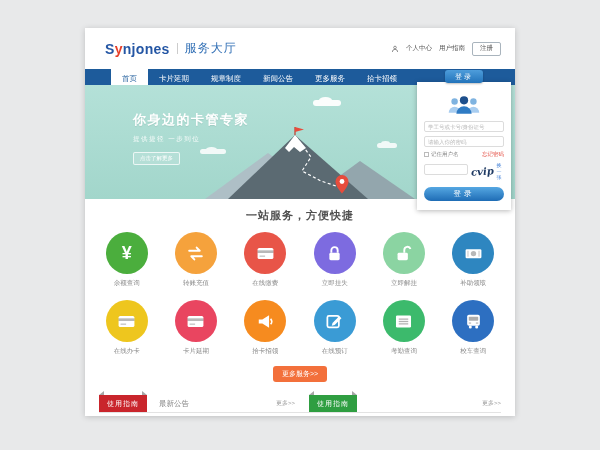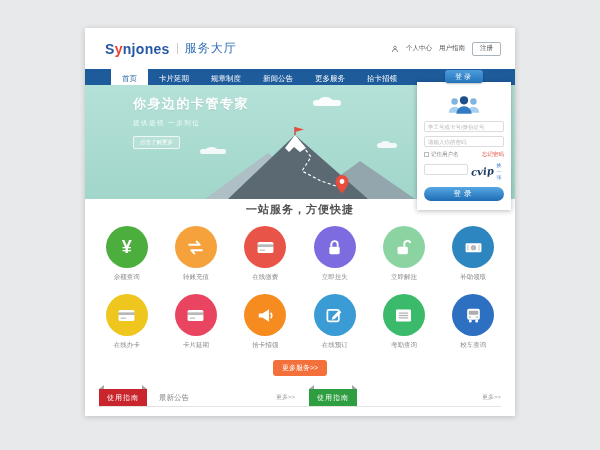--- a/index.html
+++ b/index.html
@@ -20,21 +20,21 @@
   .person-ic { width:8px; height:8px; }
   .reg-btn { border:1px solid #a9b4bd; background:#fff; font-size:6.5px; color:#555; padding:1.5px 7px; border-radius:2px; cursor:pointer; }
 
   
   .nav { height:16px; background:#1d5b9b; display:flex; padding-left:26px; }
   .nav a { color:#fff; font-size:7.5px; line-height:20px; padding:0 11px; text-decoration:none; cursor:pointer; }
   .nav a.active { background:#fff; color:#1d5b9b; }
 
   
   .hero { position:relative; height:114px; background:linear-gradient(#b4e1d8,#a2d6cb); overflow:hidden; }
-  .hero-copy { position:absolute; left:48px; top:10px; color:#fff; z-index:3; }
+  .hero-copy { position:absolute; left:48px; top:26px; color:#fff; z-index:3; }
   .hero-title { font-size:13px; font-weight:bold; letter-spacing:1.5px; text-shadow:0 1px 1px rgba(0,0,0,.08); }
   .hero-sub { margin-top:6px; font-size:6.5px; letter-spacing:1.5px; opacity:.92; }
   .hero-cta { margin-top:8px; display:inline-block; font-size:5.5px; padding:2px 6px; border:1px solid rgba(255,255,255,.75);
               background:rgba(255,255,255,.15); border-radius:2px; color:#fff; cursor:pointer; }
   .mountain { position:absolute; left:105px; bottom:0; width:235px; height:74px; z-index:1; }
   .cloud { position:absolute; background:#fff; opacity:.85; border-radius:8px; z-index:2; }
   .cloud::before { content:""; position:absolute; left:22%; top:-45%; width:45%; height:110%; background:#fff; border-radius:50%; }
   .cloud.c1 { left:115px; top:64px; width:26px; height:5px; }
   .cloud.c2 { left:292px; top:58px; width:20px; height:4.5px; }
   .cloud.c3 { left:228px; top:15px; width:28px; height:6px; opacity:.95; }
@@ -54,21 +54,21 @@
   .forgot { color:#e34a3f; margin-left:auto; text-decoration:none; cursor:pointer; }
   .captcha-row { display:flex; align-items:center; margin-bottom:7px; gap:3px; }
   .captcha-input { width:30px; height:11px; border:1px solid #dcdcdc; border-radius:2px; }
   .captcha-img { font-family:"DejaVu Serif",serif; font-style:italic; font-size:10px; font-weight:bold; color:#1f3a63;
                  transform:rotate(-4deg); cursor:pointer; }
   .refresh { font-size:5px; color:#3a7bd5; margin-left:auto; text-decoration:none; cursor:pointer; }
   .login-submit { display:block; width:100%; height:14px; border:none; border-radius:7px; cursor:pointer;
                   background:linear-gradient(#55a7e2,#1e6cb5); color:#fff; font-size:7.5px; letter-spacing:3px; font-family:inherit; }
 
   
-  .services { text-align:center; padding-top:3px; background:#fff; }
+  .services { text-align:center; padding-top:9px; background:#fff; }
   .sec-title { font-size:11px; font-weight:bold; color:#4f4f4f; letter-spacing:1px; }
   .svc-grid { display:grid; grid-template-columns:repeat(6,1fr); width:416px; margin:9px auto 0; row-gap:12px; }
   .svc { display:flex; flex-direction:column; align-items:center; cursor:pointer; }
   .svc-circle { width:42px; height:42px; border-radius:50%; display:flex; align-items:center; justify-content:center; }
   .svc-icon { display:flex; }
   .svc-icon svg { width:19px; height:19px; display:block; }
   .glyph { color:#fff; font-size:18px; font-weight:bold; line-height:1; }
   .svc-label { margin-top:5px; font-size:6.5px; color:#8a8a8a; }
   .more-btn { display:inline-block; margin-top:10px; background:#f3703b; color:#fff; font-size:7px;
               padding:3px 9px; border-radius:3px; border:none; cursor:pointer; font-family:inherit; }

